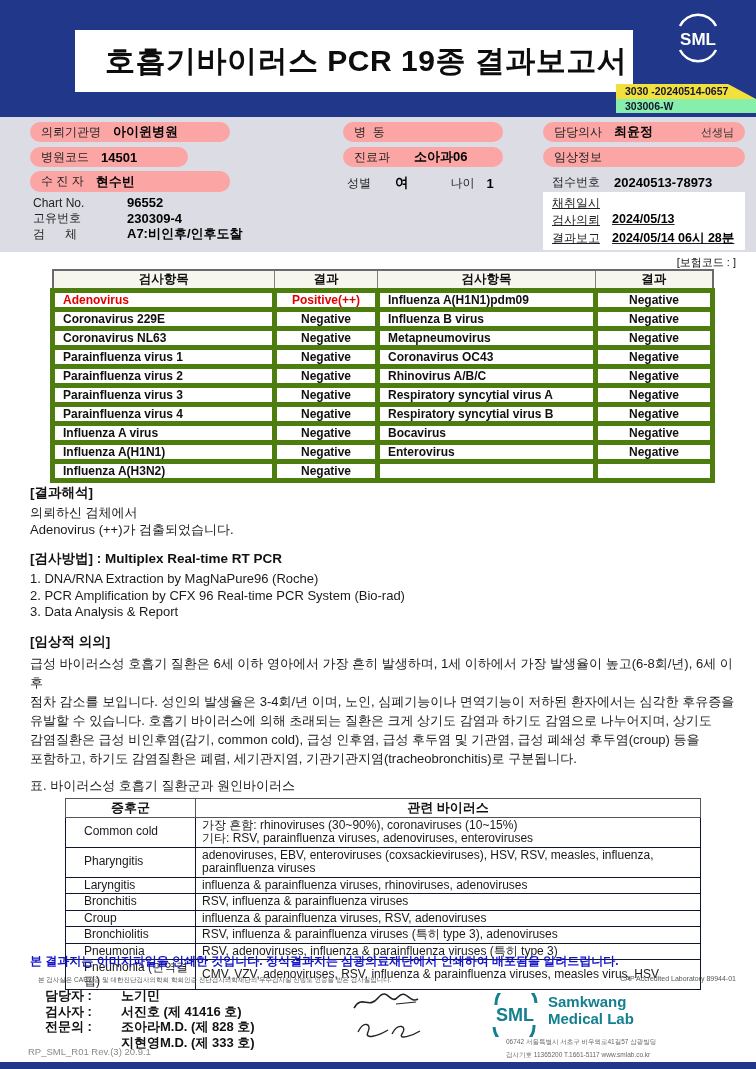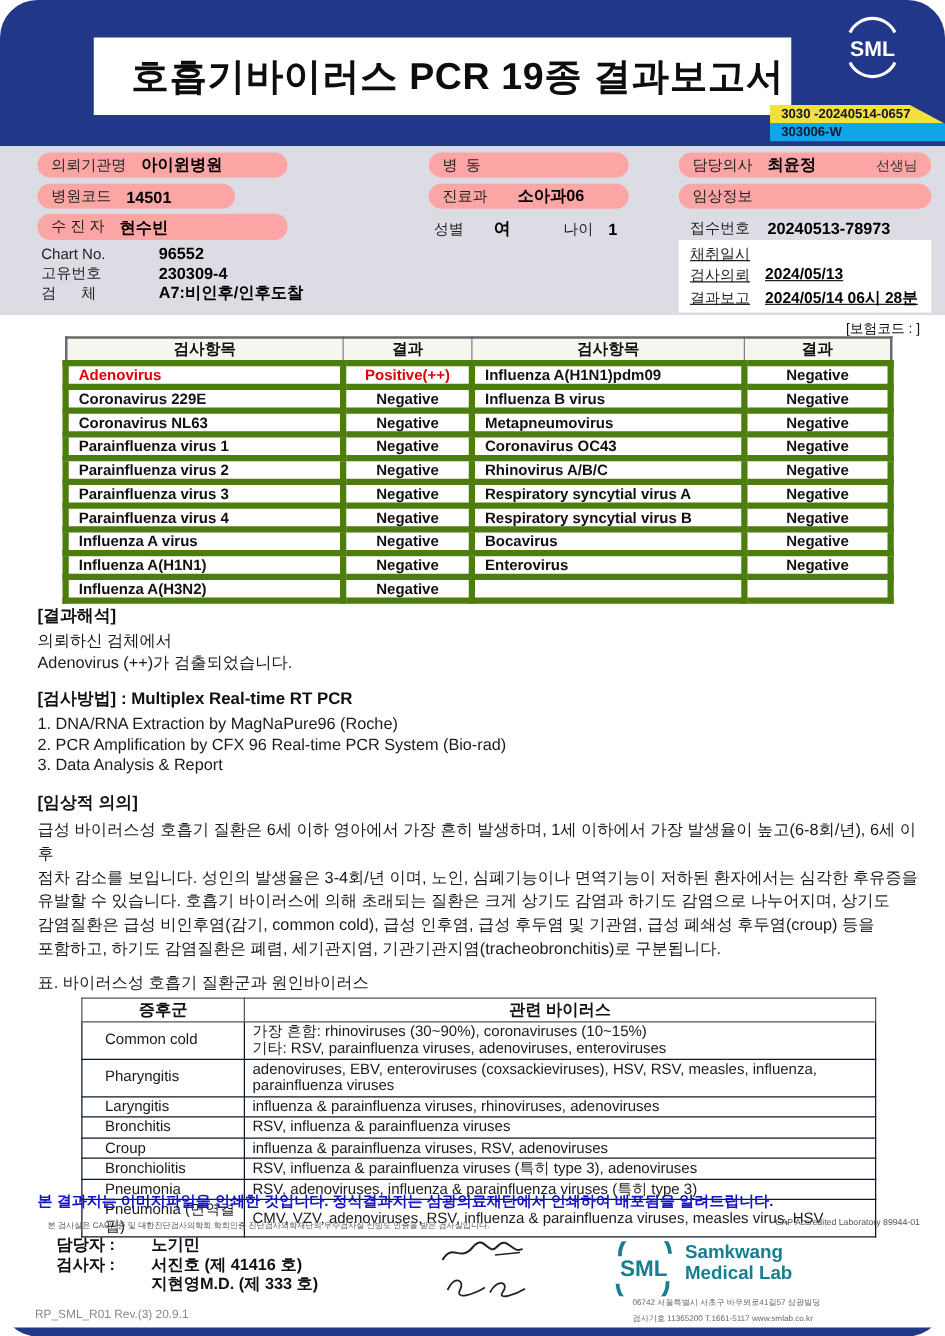--- a/index.html
+++ b/index.html
@@ -1,28 +1,28 @@
 <!DOCTYPE html>
 <html><head>
 <meta charset="utf-8">
 <style>
   * { margin:0; padding:0; box-sizing:border-box; }
   body { background:#fff; font-family:"Liberation Sans","DejaVu Sans",sans-serif; }
-  .page { position:relative; width:756px; height:1069px; background:#ffffff; overflow:hidden;border-radius:30px; }
+  .page { position:relative; width:756px; height:1069px; background:#ffffff; overflow:hidden; }
 
   
   .navy-band { position:absolute; left:0; top:0; width:756px; height:117px; background:#20378a; }
   .title-box { position:absolute; left:75px; top:30px; width:558px; height:62px; background:#ffffff;
                display:flex; align-items:center; padding-left:30px; }
   .title-box h1 { font-size:30px; font-weight:bold; color:#0d0d0d; letter-spacing:0.5px; }
   .sml-top { position:absolute; left:670px; top:8px; width:56px; height:60px; }
   .ribbon { position:absolute; left:616px; top:84px; width:140px; font-weight:bold; color:#15152e; }
   .ribbon-l1 { height:15px; background:#f2e13c; line-height:15px; font-size:10.5px; padding-left:9px;
                clip-path:polygon(0 0, calc(100% - 28px) 0, 100% 100%, 0 100%); }
-  .ribbon-l2 { height:14px; background:#0ea5e9; line-height:14px; font-size:10.5px; padding-left:9px; }
+  .ribbon-l2 { height:14px; background:#86efac; line-height:14px; font-size:10.5px; padding-left:9px; }
 
   
   .patient-bg { position:absolute; left:0; top:117px; width:756px; height:135px; background:#dcdde4; }
   .pill { position:absolute; background:#fca5a5; border-radius:10px; height:20px; display:flex;
           align-items:center; padding:0 11px; font-size:12px; color:#222; }
   .pill .lab { white-space:pre; margin-right:12px; }
   .pill .val { font-weight:bold; font-size:13px; color:#000; }
   .pill .suffix { margin-left:auto; font-size:11px; color:#333; }
   .plainrow { position:absolute; display:flex; align-items:center; font-size:12px; color:#222; }
   .plainrow .lab { white-space:pre; }
@@ -321,20 +321,24 @@
   <div class="sigblock">
     <div class="r">
       <span class="l">담당자 :</span>
       <span class="v">노기민</span>
     </div>
     <div class="r">
       <span class="l">검사자 :</span>
       <span class="v">서진호 (제 41416 호)</span>
     </div>
     <div class="r">
+      <span class="l">전문의 :</span>
+      <span class="v">조아라M.D. (제 828 호)</span>
+    </div>
+    <div class="r">
       <span class="l"></span>
       <span class="v">지현영M.D. (제 333 호)</span>
     </div>
   </div>
 
   <div class="sig-svg">
     <svg width="120" height="55" viewBox="0 0 120 55">
       <rect x="12" y="2" width="72" height="22" fill="#ffffff"></rect>
       <path d="M16 18 C24 4, 30 20, 40 8 S 52 16, 60 7 S 72 14, 80 9" fill="none" stroke="#222" stroke-width="1.6"></path>
       <path d="M58 14 L78 12" fill="none" stroke="#222" stroke-width="1.2"></path>

